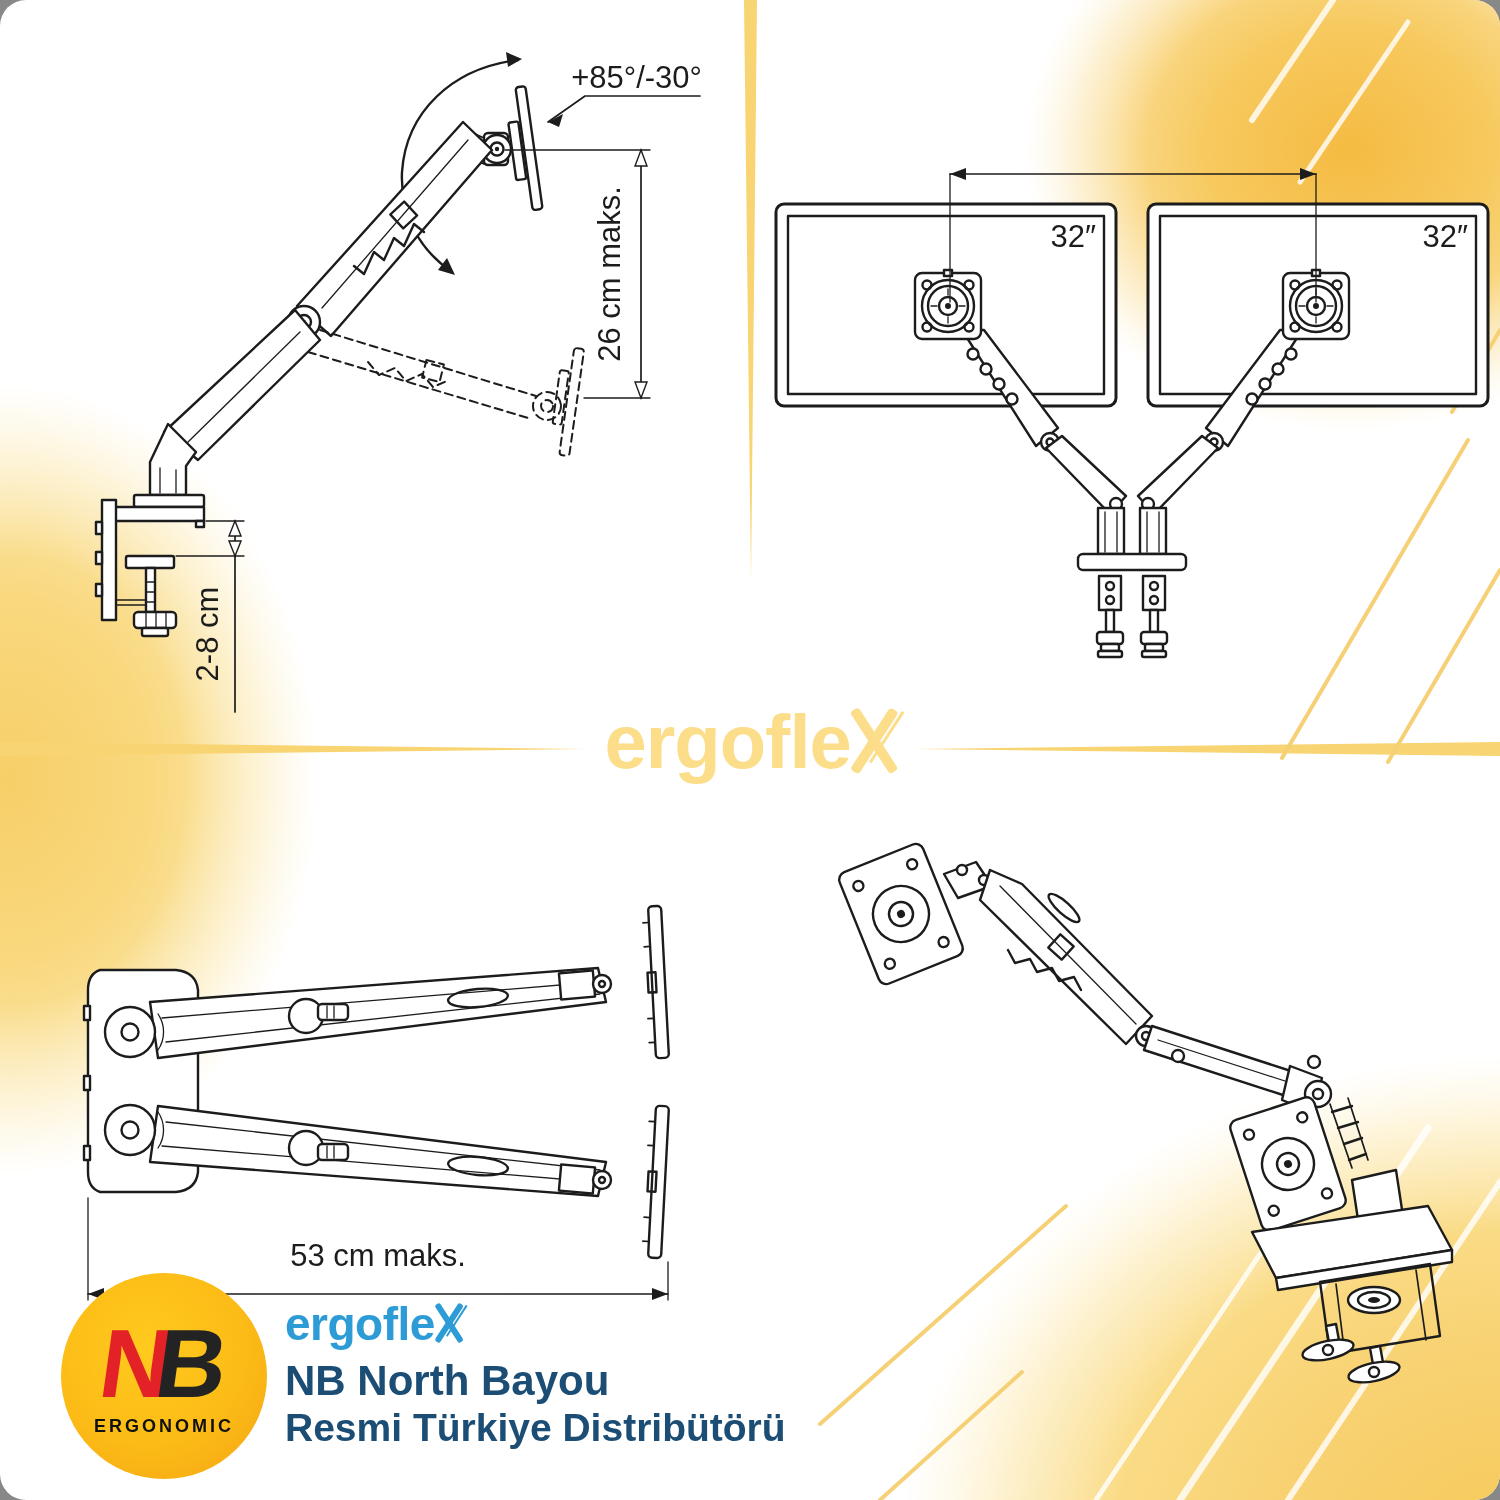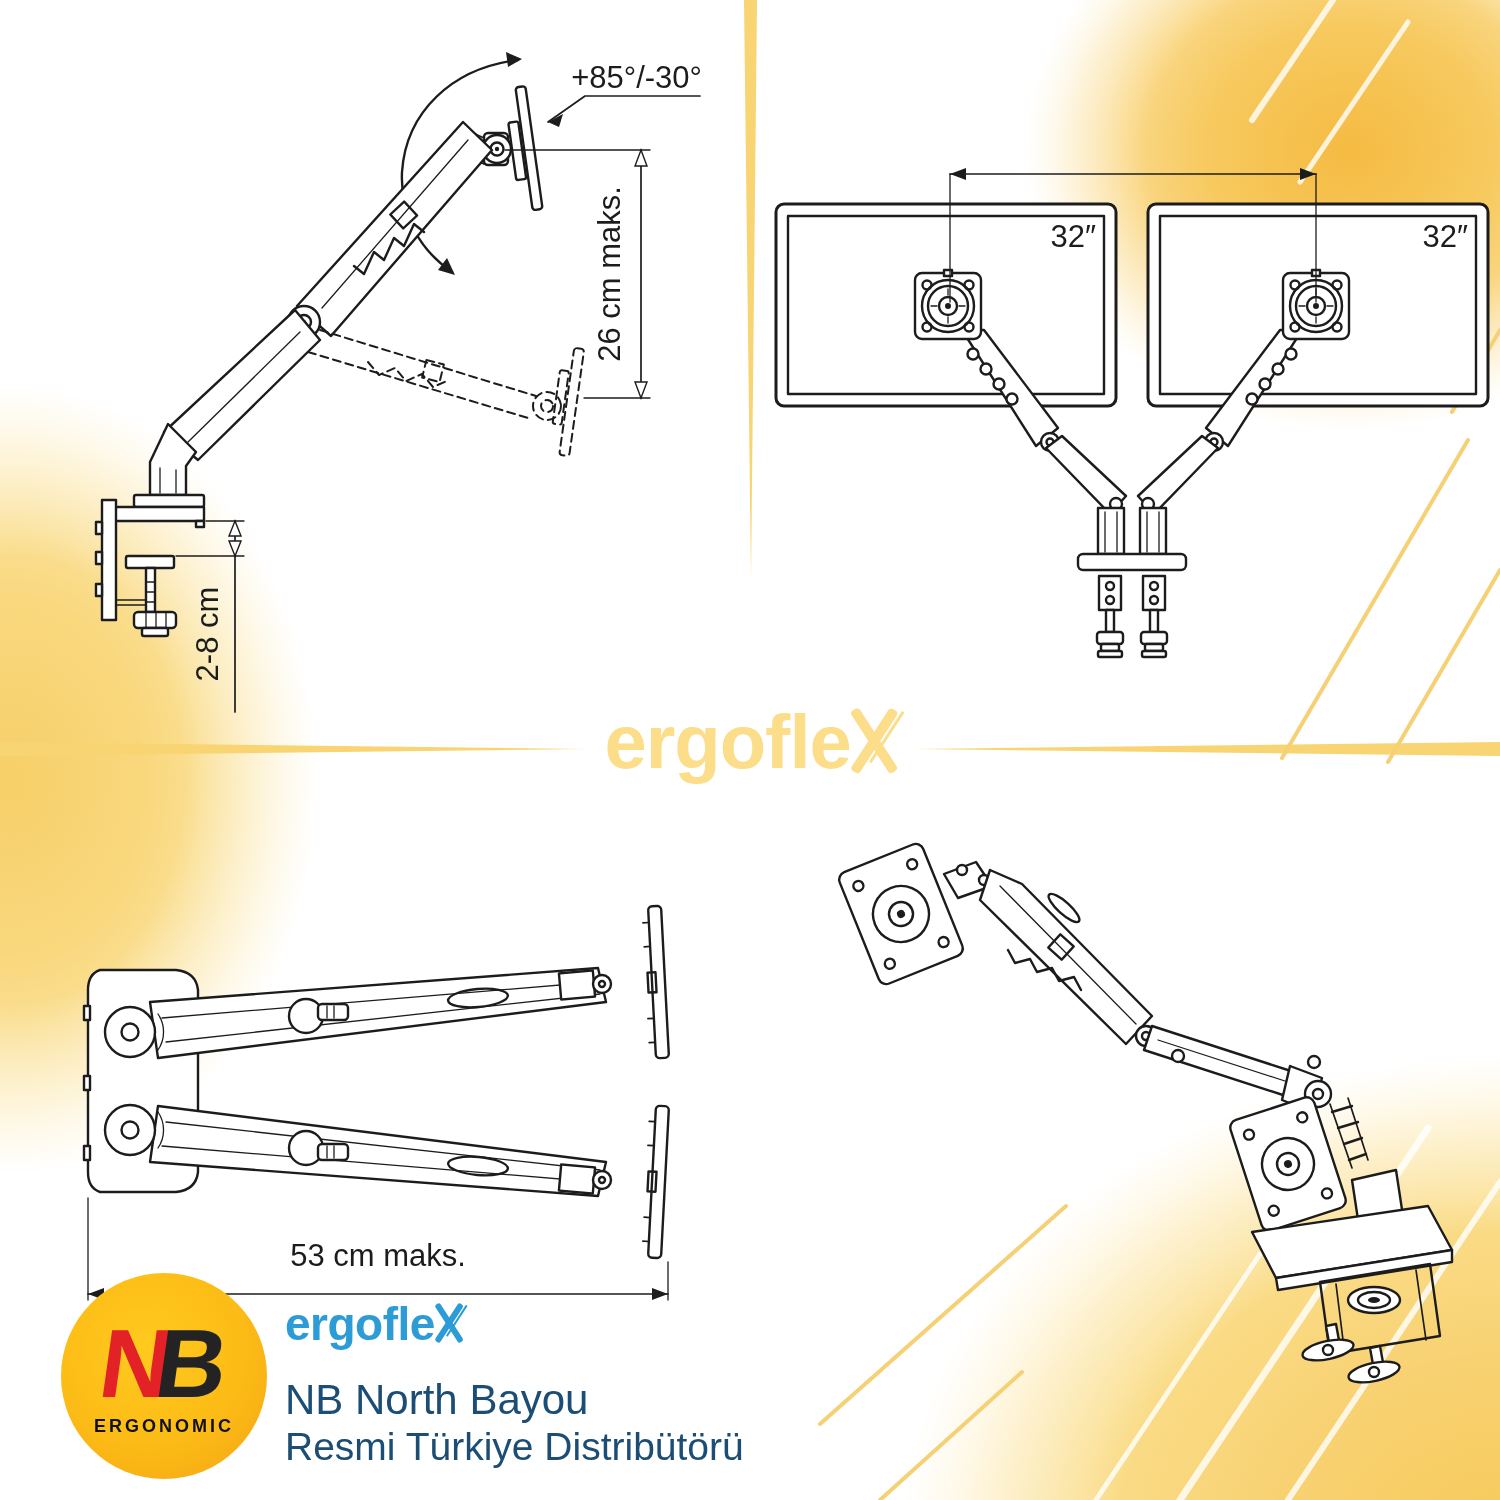--- a/index.html
+++ b/index.html
@@ -1,17 +1,17 @@
 <!DOCTYPE html>
 <html><head>
 <meta charset="utf-8">
 <style>
   html,body{margin:0;padding:0;background:#888;}
   .canvas{position:relative;width:1500px;height:1500px;overflow:hidden;background:#fff;
-          font-family:"Liberation Sans",sans-serif;}
+          font-family:"Liberation Sans",sans-serif;border-radius:26px;}
   
   .blob{position:absolute;pointer-events:none;}
   .blob .g{position:absolute;inset:0;opacity:.45;}
   .blob-tr{left:980px;top:-170px;width:740px;height:640px;border-radius:50%;
     background:radial-gradient(closest-side,#F5BB42 0%,#F7C95E 38%,#FAD98A 62%,#FCEBBF 82%,#FEF8E8 100%);
     -webkit-mask-image:radial-gradient(closest-side,#000 0%,#000 55%,rgba(0,0,0,.5) 74%,transparent 88%);
     mask-image:radial-gradient(closest-side,#000 0%,#000 55%,rgba(0,0,0,.5) 74%,transparent 88%);}
   .blob-left{left:-340px;top:330px;width:700px;height:900px;border-radius:50%;
     background:radial-gradient(closest-side,#F7CF68 0%,#F9D87E 40%,#FBE5A5 68%,#FDF2D2 100%);
     -webkit-mask-image:radial-gradient(closest-side,#000 0%,#000 50%,rgba(0,0,0,.45) 72%,transparent 88%);
@@ -46,22 +46,22 @@
   .badge{position:absolute;left:61px;top:1273px;width:206px;height:206px;border-radius:50%;
     background:radial-gradient(circle at 42% 36%,#FFCA1E 0%,#FCBB16 55%,#F4A414 100%);
     display:flex;flex-direction:column;align-items:center;justify-content:center;}
   .badge .nb{display:flex;transform:skewX(-8deg);font-weight:bold;font-size:97px;line-height:1;}
   .badge .nb .n{color:#E32227;}
   .badge .nb .b{color:#232323;margin-left:-14px;}
   .badge .cap{margin-top:4px;font-weight:bold;font-size:18px;
     letter-spacing:3px;color:#101010;}
   .brandcol{position:absolute;left:285px;top:1300px;color:#1B4D75;}
   .brandcol .bx{color:#2D9CD6;font-weight:bold;font-size:46px;line-height:48px;letter-spacing:-.5px;}
-  .brandcol .l1{font-size:42px;line-height:46px;margin-top:29px;font-weight:normal;}
-  .brandcol .l2{font-size:39px;line-height:44px;margin-top:2px;font-weight:normal;}
+  .brandcol .l1{font-size:42px;line-height:46px;margin-top:10px;font-weight:bold;}
+  .brandcol .l2{font-size:39px;line-height:44px;margin-top:2px;font-weight:bold;}
 </style>
 </head>
 <body>
 
 <div class="canvas">
 
   <div class="blob blob-tr">
     
   </div>
   <div class="blob blob-left">

